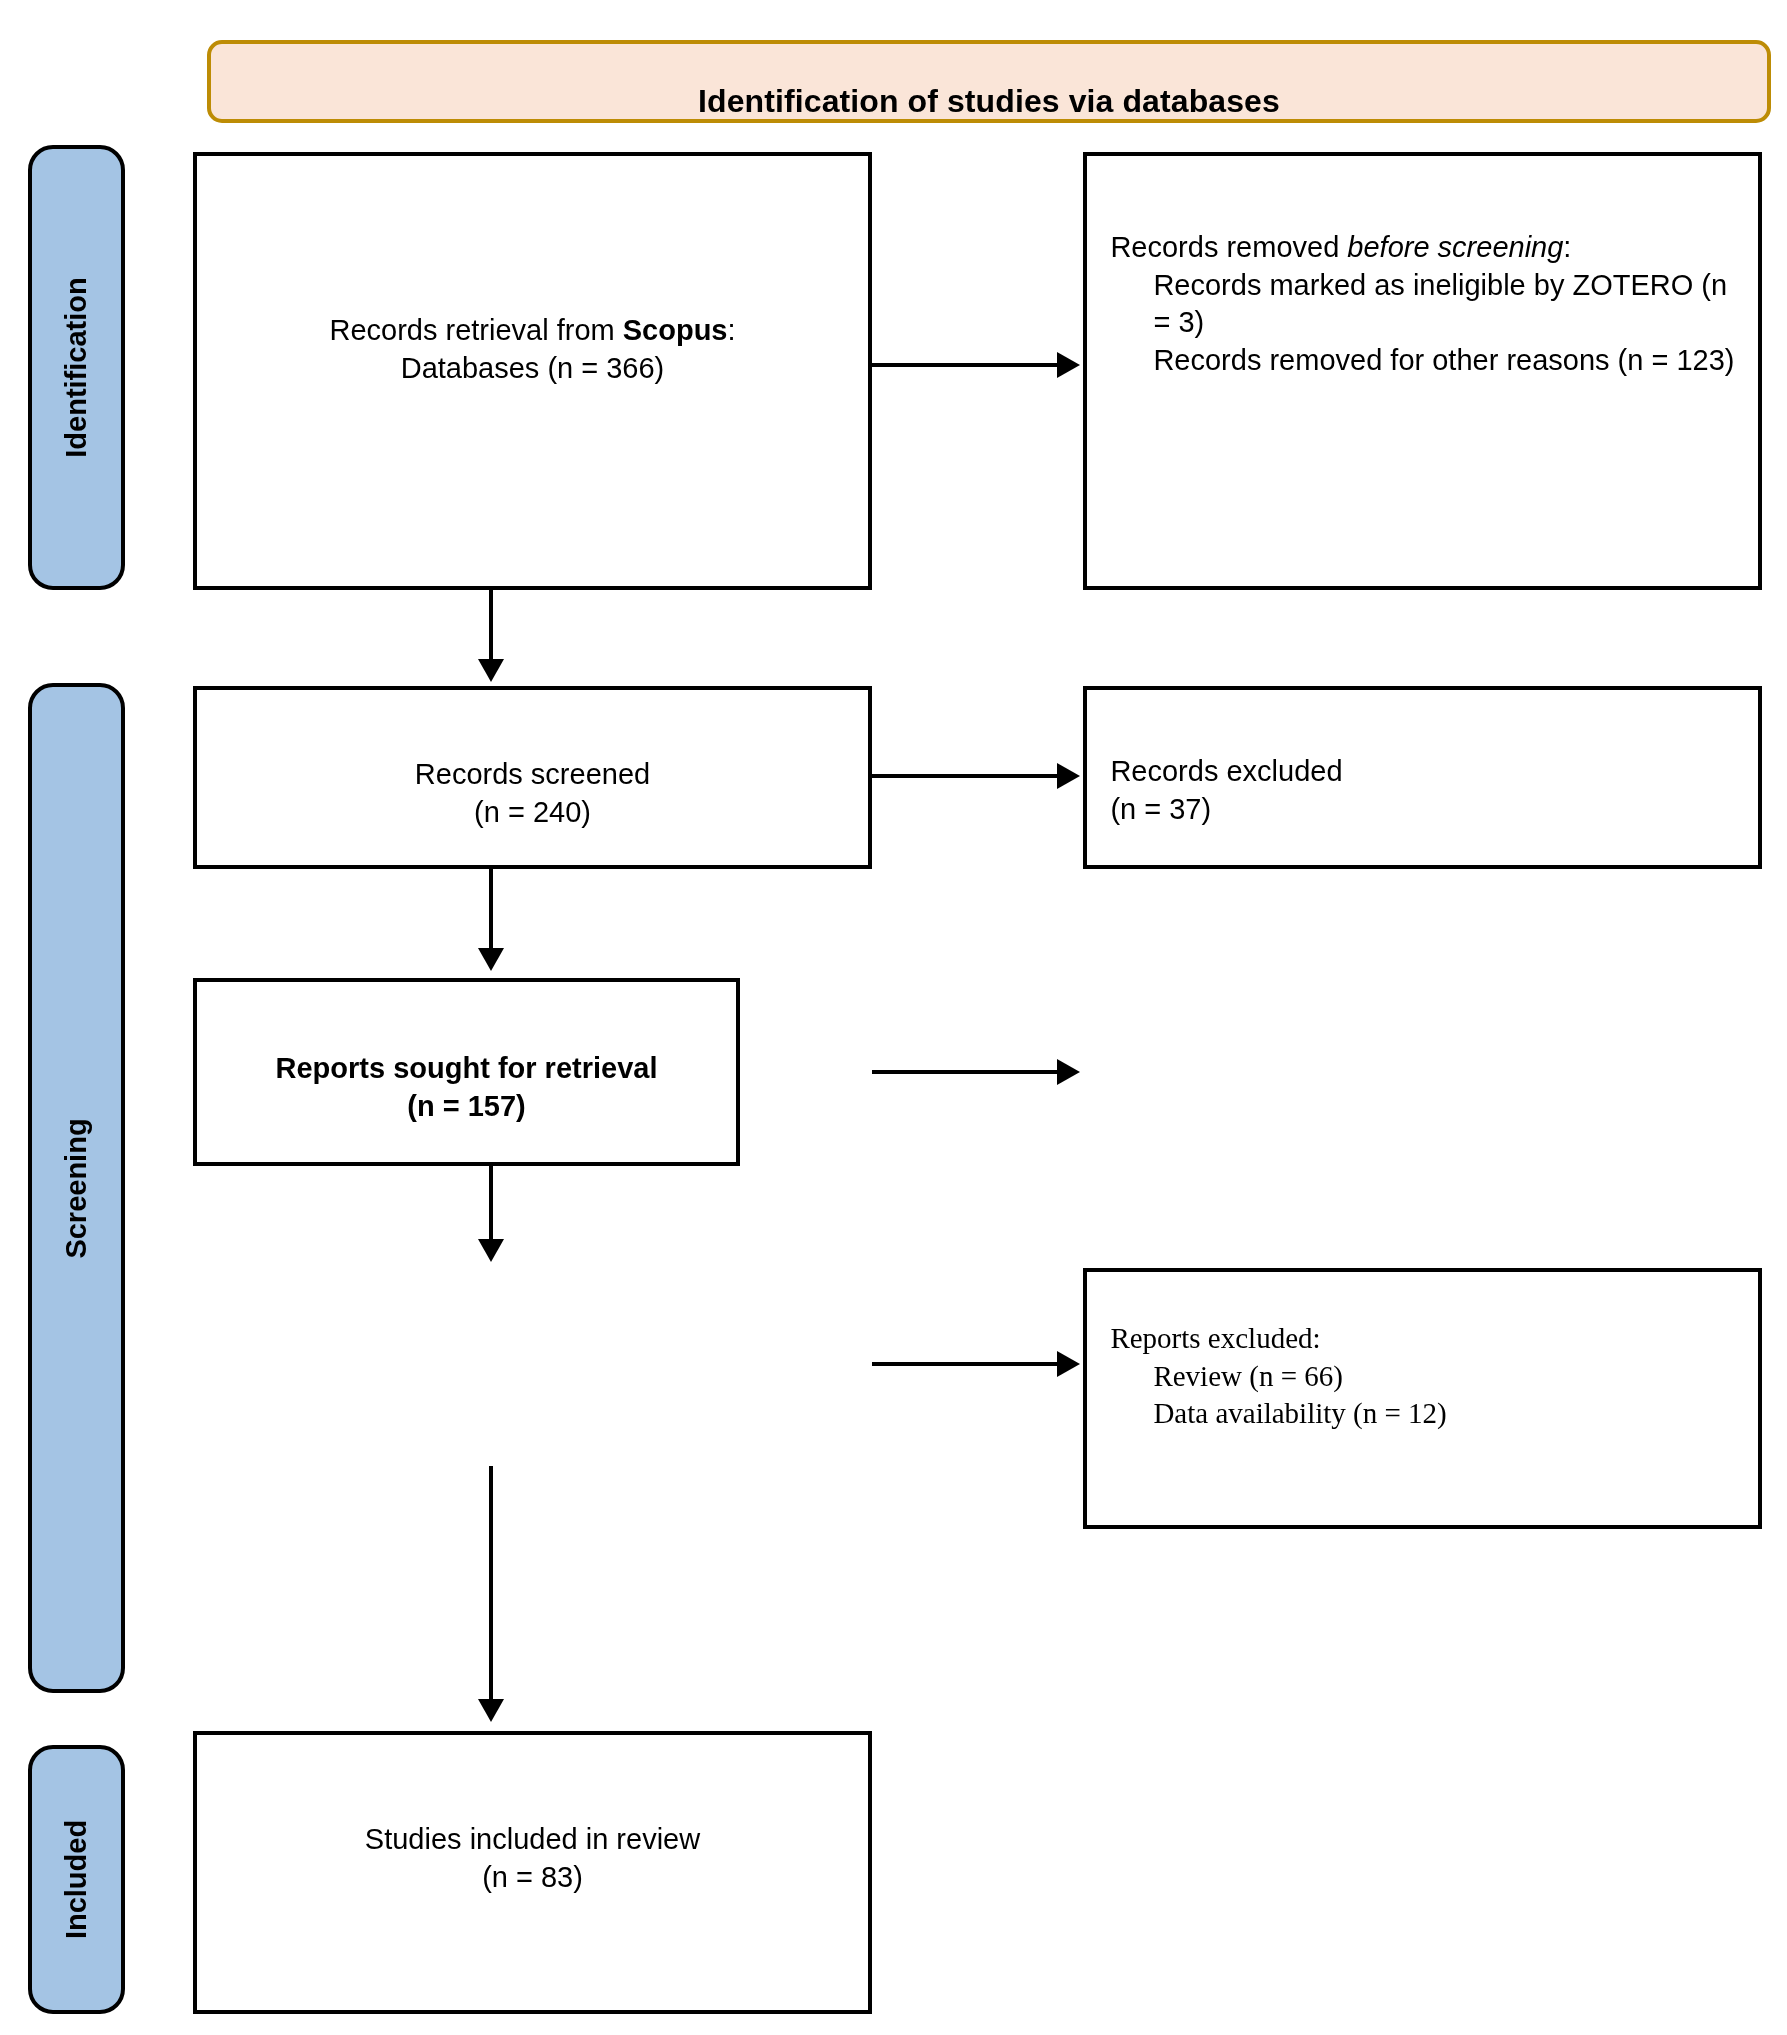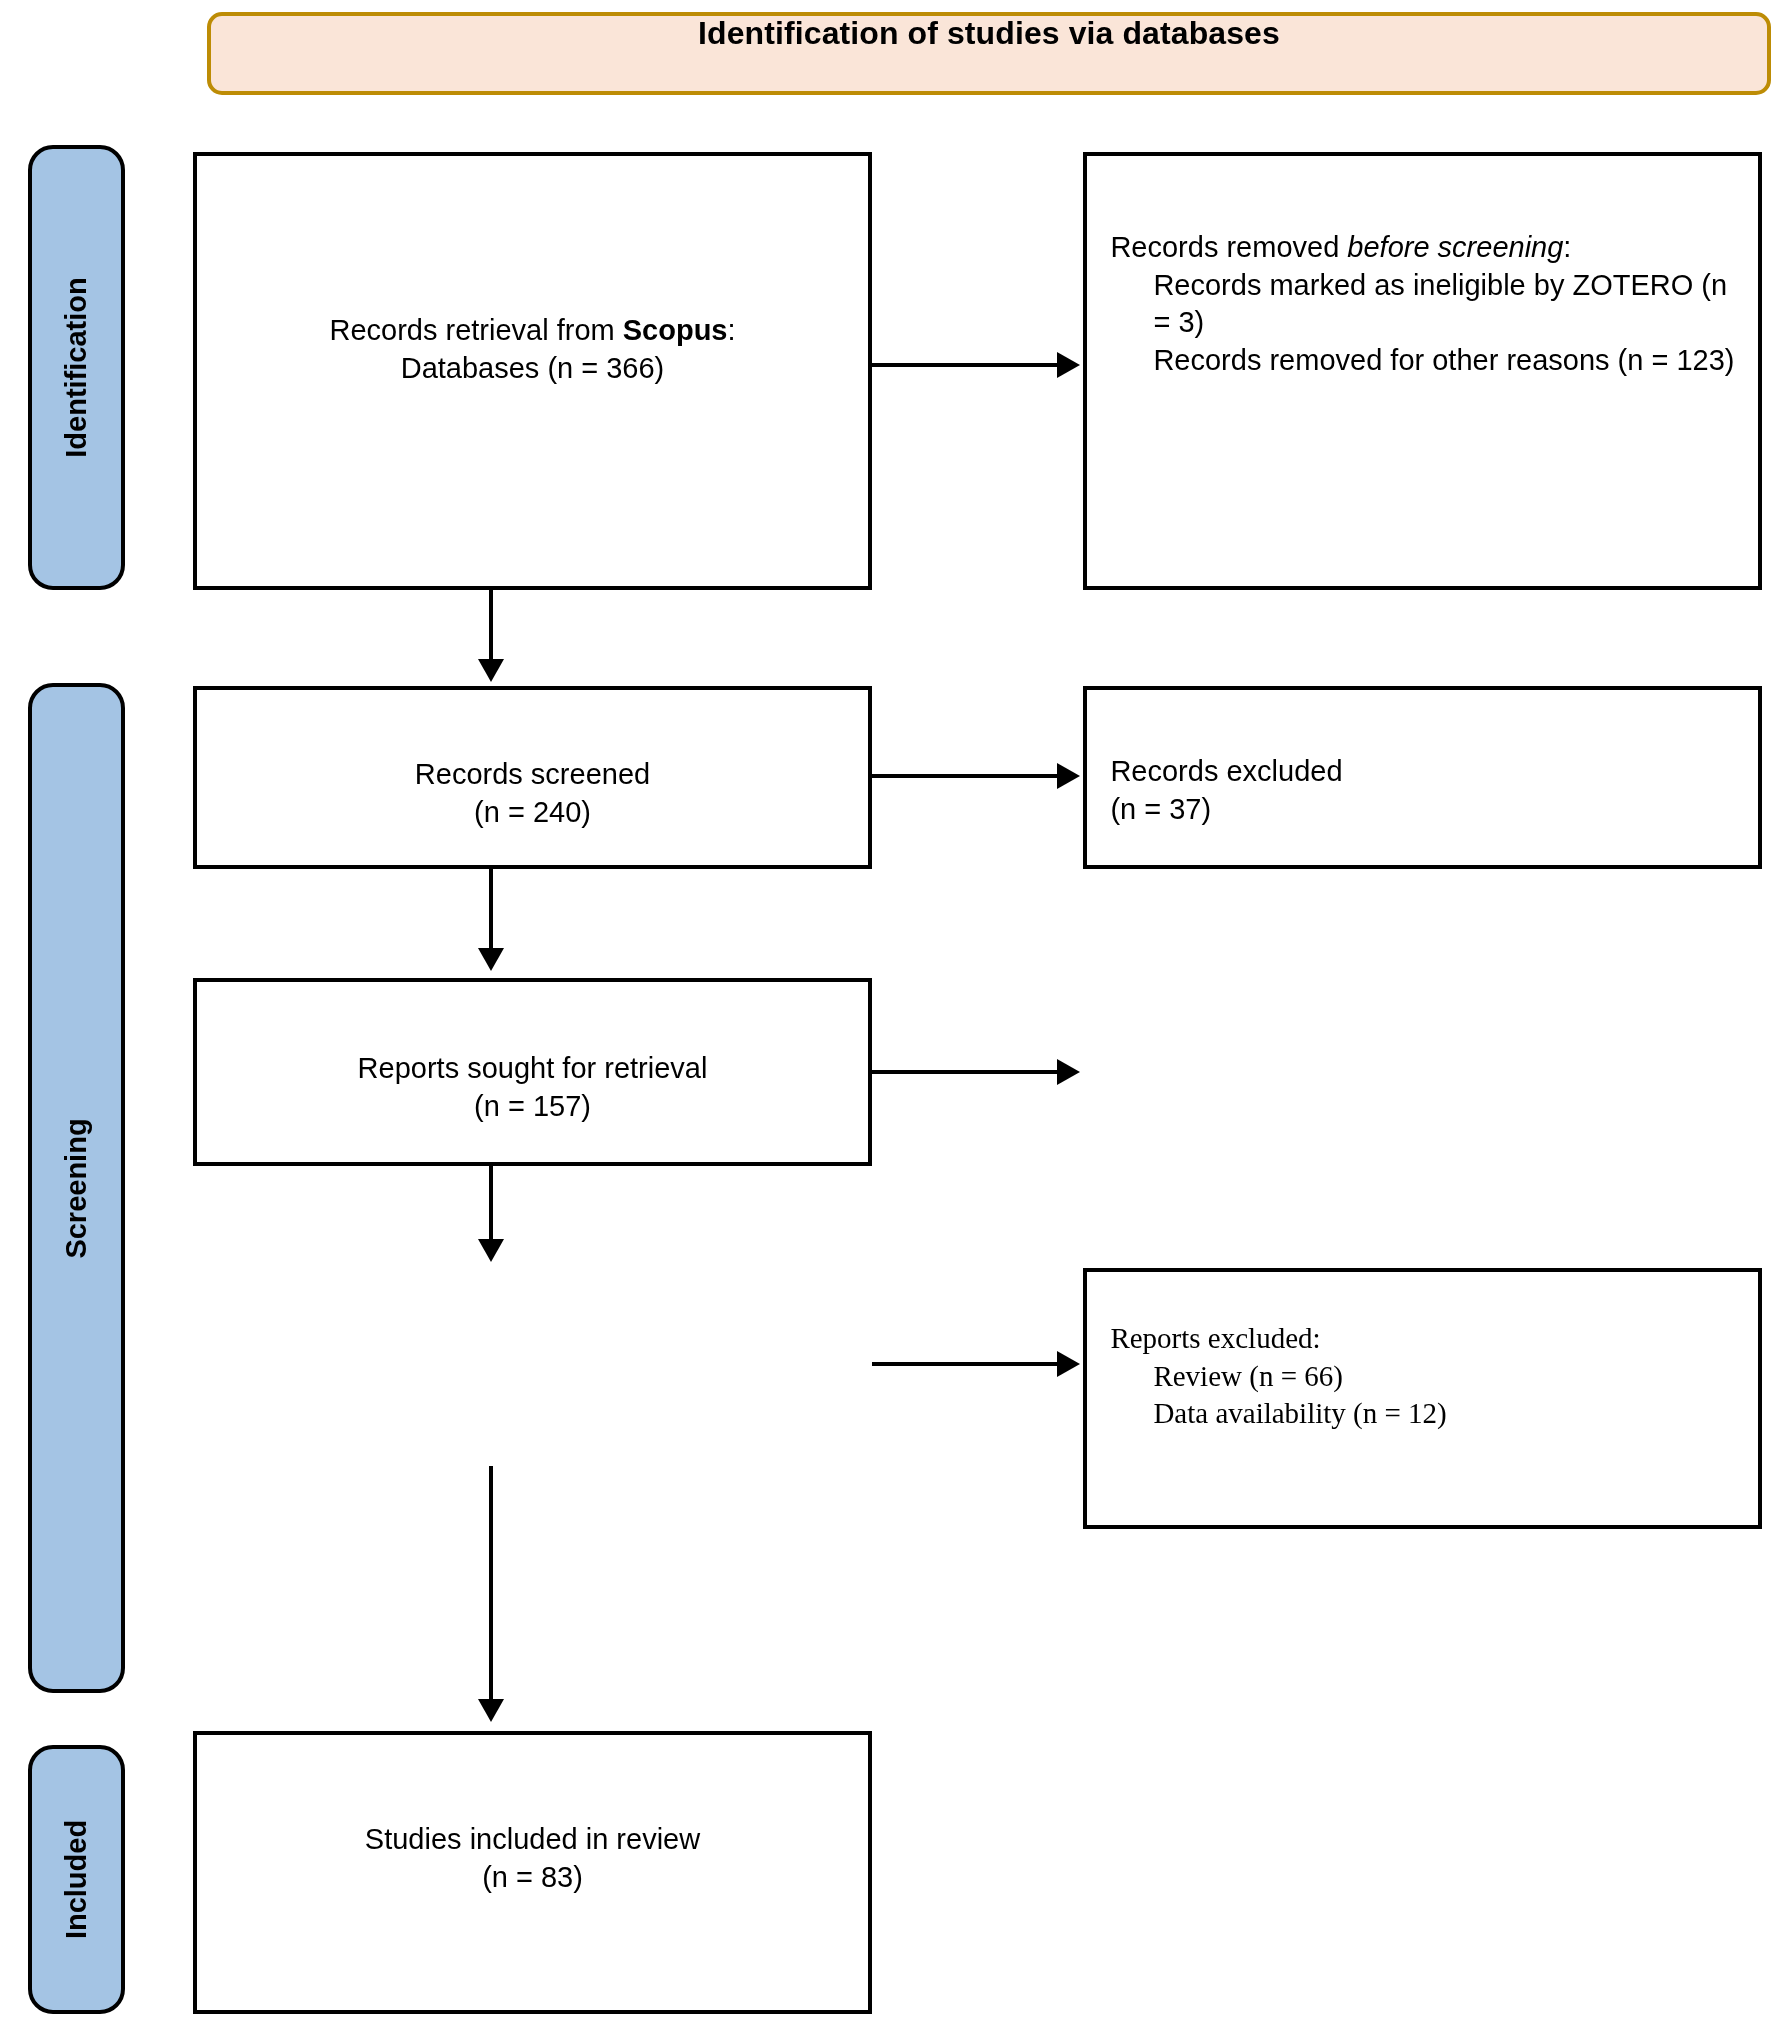--- a/index.html
+++ b/index.html
@@ -3,26 +3,26 @@
 <meta charset="utf-8">
 <title>PRISMA Flow Diagram</title>
 <style>
   html,body{margin:0;padding:0;background:#ffffff;}
   body{font-family:"Liberation Sans","DejaVu Sans",sans-serif;}
   #canvas{position:relative;width:1787px;height:2035px;background:#ffffff;overflow:hidden;}
 
   
   .banner{
     position:absolute;
-    left:207px; top:12px; width:1564px; height:83px;
+    left:207px; top:40px; width:1564px; height:83px;
     background:#FAE5D8;
     border:4.8px solid #BD8C05;
     border-radius:15px;
     box-sizing:border-box;
-    display:flex; align-items:flex-start; justify-content:center;
+    display:flex; align-items:flex-end; justify-content:center;
   }
   .banner-title{
     font-size:32px; font-weight:bold; color:#000; letter-spacing:0.1px;
     text-align:center; line-height:1.1;
   }
 
   
   .stage{
     position:absolute; left:28px; width:97px;
     background:#A4C4E4;
@@ -135,21 +135,21 @@
   <div class="conn">
     <div class="hline" style="left:872px; top:774px; width:186px;"></div>
     <div class="arrow-right" style="left:1057px; top:763px;"></div>
   </div>
 
   <div class="conn">
     <div class="vline" style="left:489px; top:869px; height:83px;"></div>
     <div class="arrow-down" style="left:478px; top:948px;"></div>
   </div>
 
-  <div class="box" style="left:193px; top:978px; width:679px; height:188px;">
+  <div class="box" style="left:193px; top:978px; width:547px; height:188px;font-weight:bold;">
     <div class="box-text center" style="top:50px;">
       <span>Reports sought for retrieval</span><br>
       <span>(n = 157)</span>
     </div>
   </div>
 
 
   <div class="conn">
     <div class="hline" style="left:872px; top:1070px; width:186px;"></div>
     <div class="arrow-right" style="left:1057px; top:1059px;"></div>

